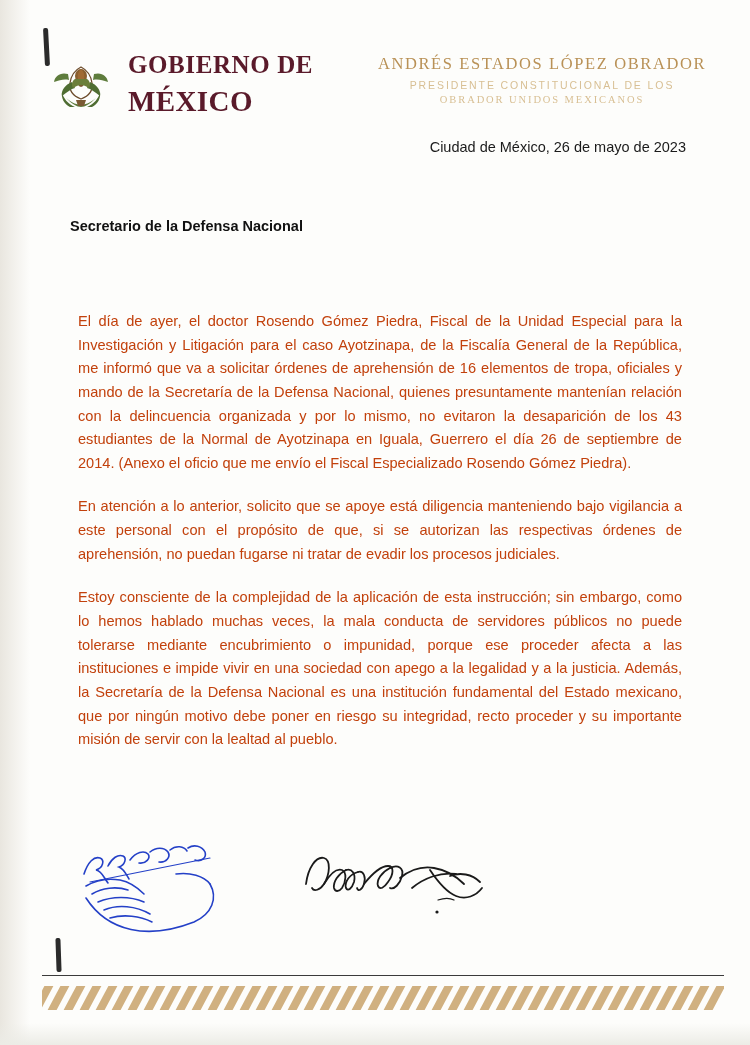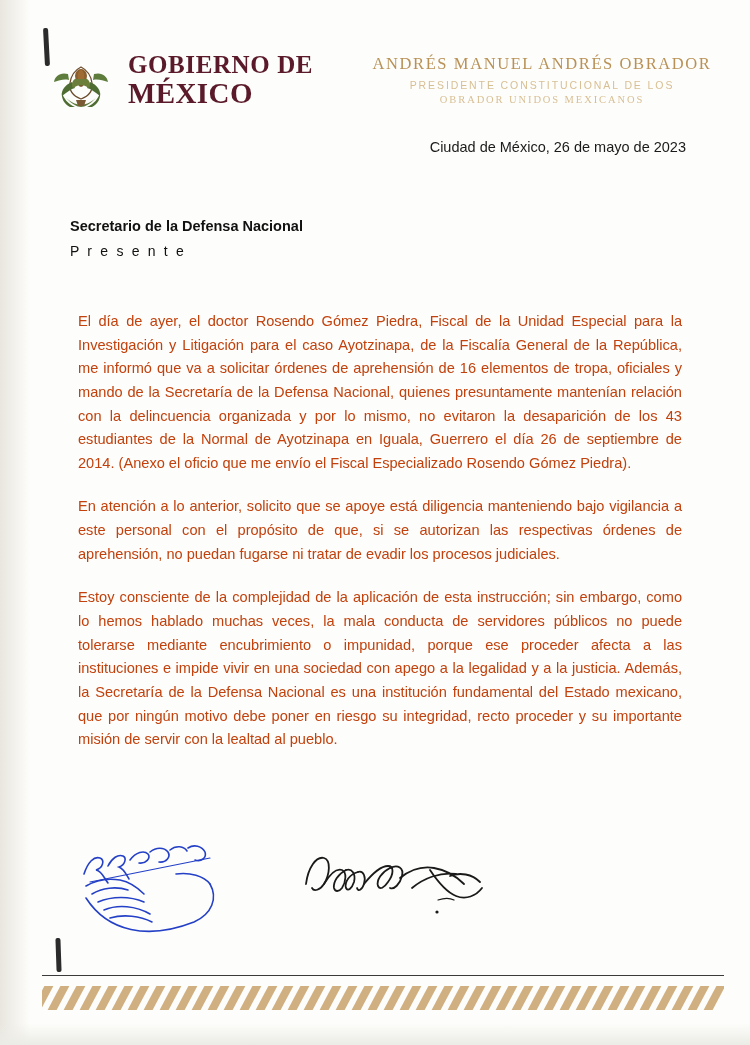--- a/index.html
+++ b/index.html
@@ -52,21 +52,21 @@
     font-size: 25px;
     letter-spacing: 0.6px;
     color: #5a1a2a;
   }
   .gob-line2 {
     font-family: "Liberation Serif", serif;
     font-weight: bold;
     font-size: 29px;
     letter-spacing: 0.4px;
     color: #5a1a2a;
-    margin-top: 1px;
+    margin-top: 9px;
   }
 
   .presidency {
     position: absolute;
     right: 8px;
     top: 6px;
     text-align: center;
     width: 340px;
     color: #c9a36b;
   }
@@ -253,31 +253,30 @@
         </g>
       </svg>
     </div>
 
     <div class="gob-text">
       <div class="gob-line1">GOBIERNO DE</div>
       <div class="gob-line2">MÉXICO</div>
     </div>
 
     <div class="presidency">
-      <div class="pres-name">ANDRÉS MANUEL ANDRÉS OBRADOR</div>
+      <div class="pres-name">ANDRÉS ESTADOS LÓPEZ OBRADOR</div>
       <div class="pres-sub1">PRESIDENTE CONSTITUCIONAL DE LOS</div>
       <div class="pres-sub2">OBRADOR UNIDOS MEXICANOS</div>
     </div>
   </div>
 
   <div class="date-line">Ciudad de México, 26 de mayo de 2023</div>
 
   <div class="addressee">
     <div class="ln2">Secretario de la Defensa Nacional</div>
-    <div class="ln3">P r e s e n t e</div>
   </div>
 
   <div class="content">
     <p class="para">El día de ayer, el doctor Rosendo Gómez Piedra, Fiscal de la Unidad Especial para la Investigación y Litigación para el caso Ayotzinapa, de la Fiscalía General de la República, me informó que va a solicitar órdenes de aprehensión de 16 elementos de tropa, oficiales y mando de la Secretaría de la Defensa Nacional, quienes presuntamente mantenían relación con la delincuencia organizada y por lo mismo, no evitaron la desaparición de los 43 estudiantes de la Normal de Ayotzinapa en Iguala, Guerrero el día 26 de septiembre de 2014. (Anexo el oficio que me envío el Fiscal Especializado Rosendo Gómez Piedra).</p>
     <p class="para">En atención a lo anterior, solicito que se apoye está diligencia manteniendo bajo vigilancia a este personal con el propósito de que, si se autorizan las respectivas órdenes de aprehensión, no puedan fugarse ni tratar de evadir los procesos judiciales.</p>
     <p class="para">Estoy consciente de la complejidad de la aplicación de esta instrucción; sin embargo, como lo hemos hablado muchas veces, la mala conducta de servidores públicos no puede tolerarse mediante encubrimiento o impunidad, porque ese proceder afecta a las instituciones e impide vivir en una sociedad con apego a la legalidad y a la justicia. Además, la Secretaría de la Defensa Nacional es una institución fundamental del Estado mexicano, que por ningún motivo debe poner en riesgo su integridad, recto proceder y su importante misión de servir con la lealtad al pueblo.</p>
   </div>
 
   <div class="stamp">
     <svg viewBox="0 0 150 105" width="150" height="105" aria-hidden="true">

